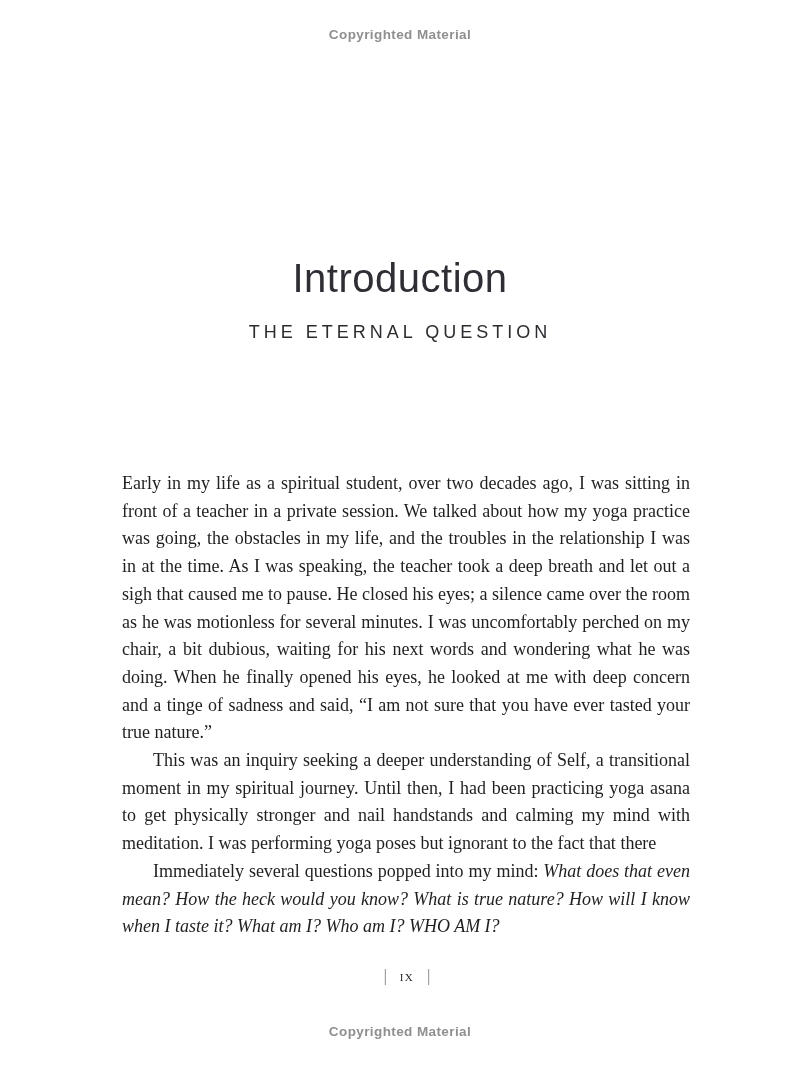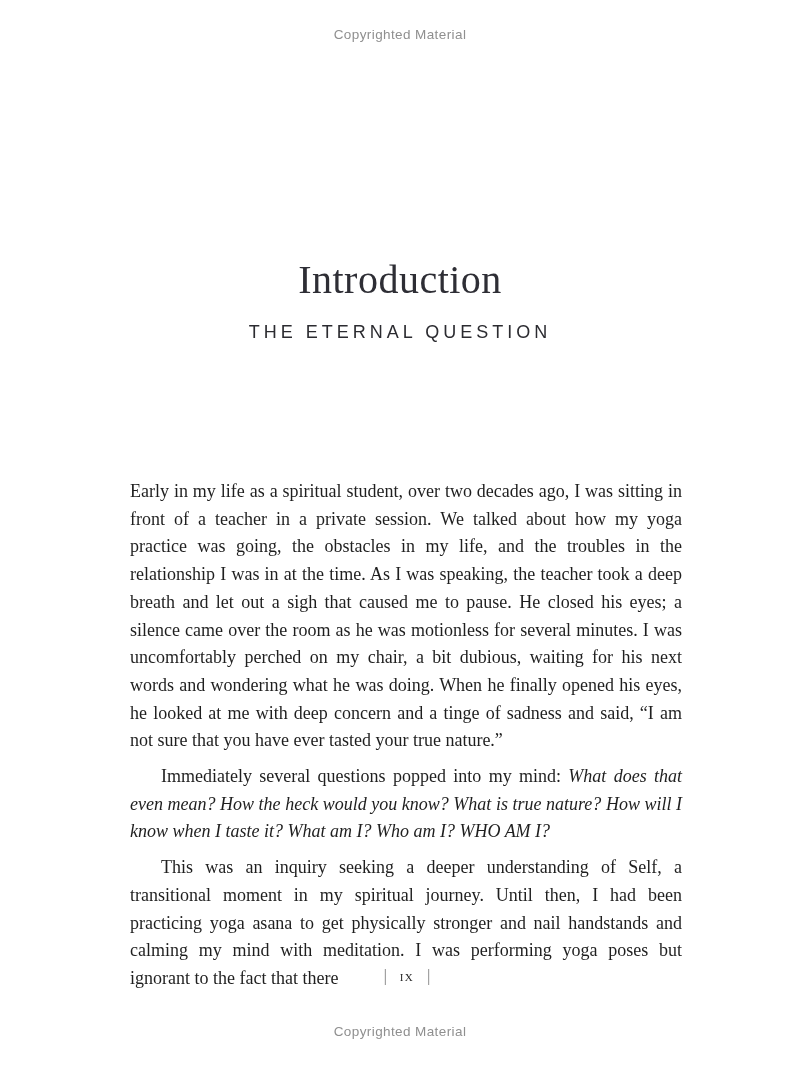--- a/index.html
+++ b/index.html
@@ -15,35 +15,35 @@
     background: #ffffff;
     font-family: "Liberation Serif", serif;
     overflow: hidden;
   }
   .copyright-notice {
     position: absolute;
     left: 0;
     width: 100%;
     text-align: center;
     font-family: "Liberation Sans", sans-serif;
-    font-weight: normal;
+    font-weight: bold;
     font-size: 13.5px;
     letter-spacing: 0.4px;
     color: #8f8f8f;
   }
   .copyright-top { top: 27px; }
   .copyright-bottom { top: 1024px; }
 
   .chapter-title {
     position: absolute;
     top: 256px;
     left: 0;
     width: 100%;
     text-align: center;
-    font-family: Liberation Serif, serif;
+    font-family: Liberation Sans, sans-serif;
     font-weight: 400;
     font-size: 40px;
     letter-spacing: 0.5px;
     color: #2e2e35;
   }
   .chapter-subtitle {
     position: absolute;
     top: 322px;
     left: 0;
     width: 100%;
@@ -59,21 +59,21 @@
     position: absolute;
     left: 122px;
     top: 470px;
     width: 568px;
     text-align: justify;
     font-size: 18px;
     line-height: 27.7px;
     color: #1f1f1f;
   }
   .body-text p {
-    margin: 8px;
+    margin: 0;
     padding: 0;
   }
   .body-text p.indented {
     text-indent: 31px;
   }
   .body-text em {
     font-style: italic;
   }
 
   .folio {
@@ -102,22 +102,22 @@
 <div class="page">
 
   <div class="copyright-notice copyright-top">Copyrighted Material</div>
 
   <div class="chapter-title">Introduction</div>
 
   <div class="chapter-subtitle">THE ETERNAL QUESTION</div>
 
   <div class="body-text">
     <p>Early in my life as a spiritual student, over two decades ago, I was sitting in front of a teacher in a private session. We talked about how my yoga practice was going, the obstacles in my life, and the troubles in the relationship I was in at the time. As I was speaking, the teacher took a deep breath and let out a sigh that caused me to pause. He closed his eyes; a silence came over the room as he was motionless for several minutes. I was uncomfortably perched on my chair, a bit dubious, waiting for his next words and wondering what he was doing. When he finally opened his eyes, he looked at me with deep concern and a tinge of sadness and said, “I am not sure that you have ever tasted your true nature.”</p>
+    <p class="indented">This was an inquiry seeking a deeper understanding of Self, a transitional moment in my spiritual journey. Until then, I had been practicing yoga asana to get physically stronger and nail handstands and calming my mind with meditation. I was performing yoga poses but ignorant to the fact that there</p>
     <p class="indented"><span>Immediately several questions popped into my mind: </span><em>What does that even mean? How the heck would you know? What is true nature? How will I know when I taste it? What am I? Who am I? WHO AM I?</em></p>
-    <p class="indented">This was an inquiry seeking a deeper understanding of Self, a transitional moment in my spiritual journey. Until then, I had been practicing yoga asana to get physically stronger and nail handstands and calming my mind with meditation. I was performing yoga poses but ignorant to the fact that there</p>
   </div>
 
   <div class="folio">
     <span class="folio-bar">|</span><span class="folio-number">ix</span><span class="folio-bar">|</span>
   </div>
 
   <div class="copyright-notice copyright-bottom">Copyrighted Material</div>
 
 </div>
 

